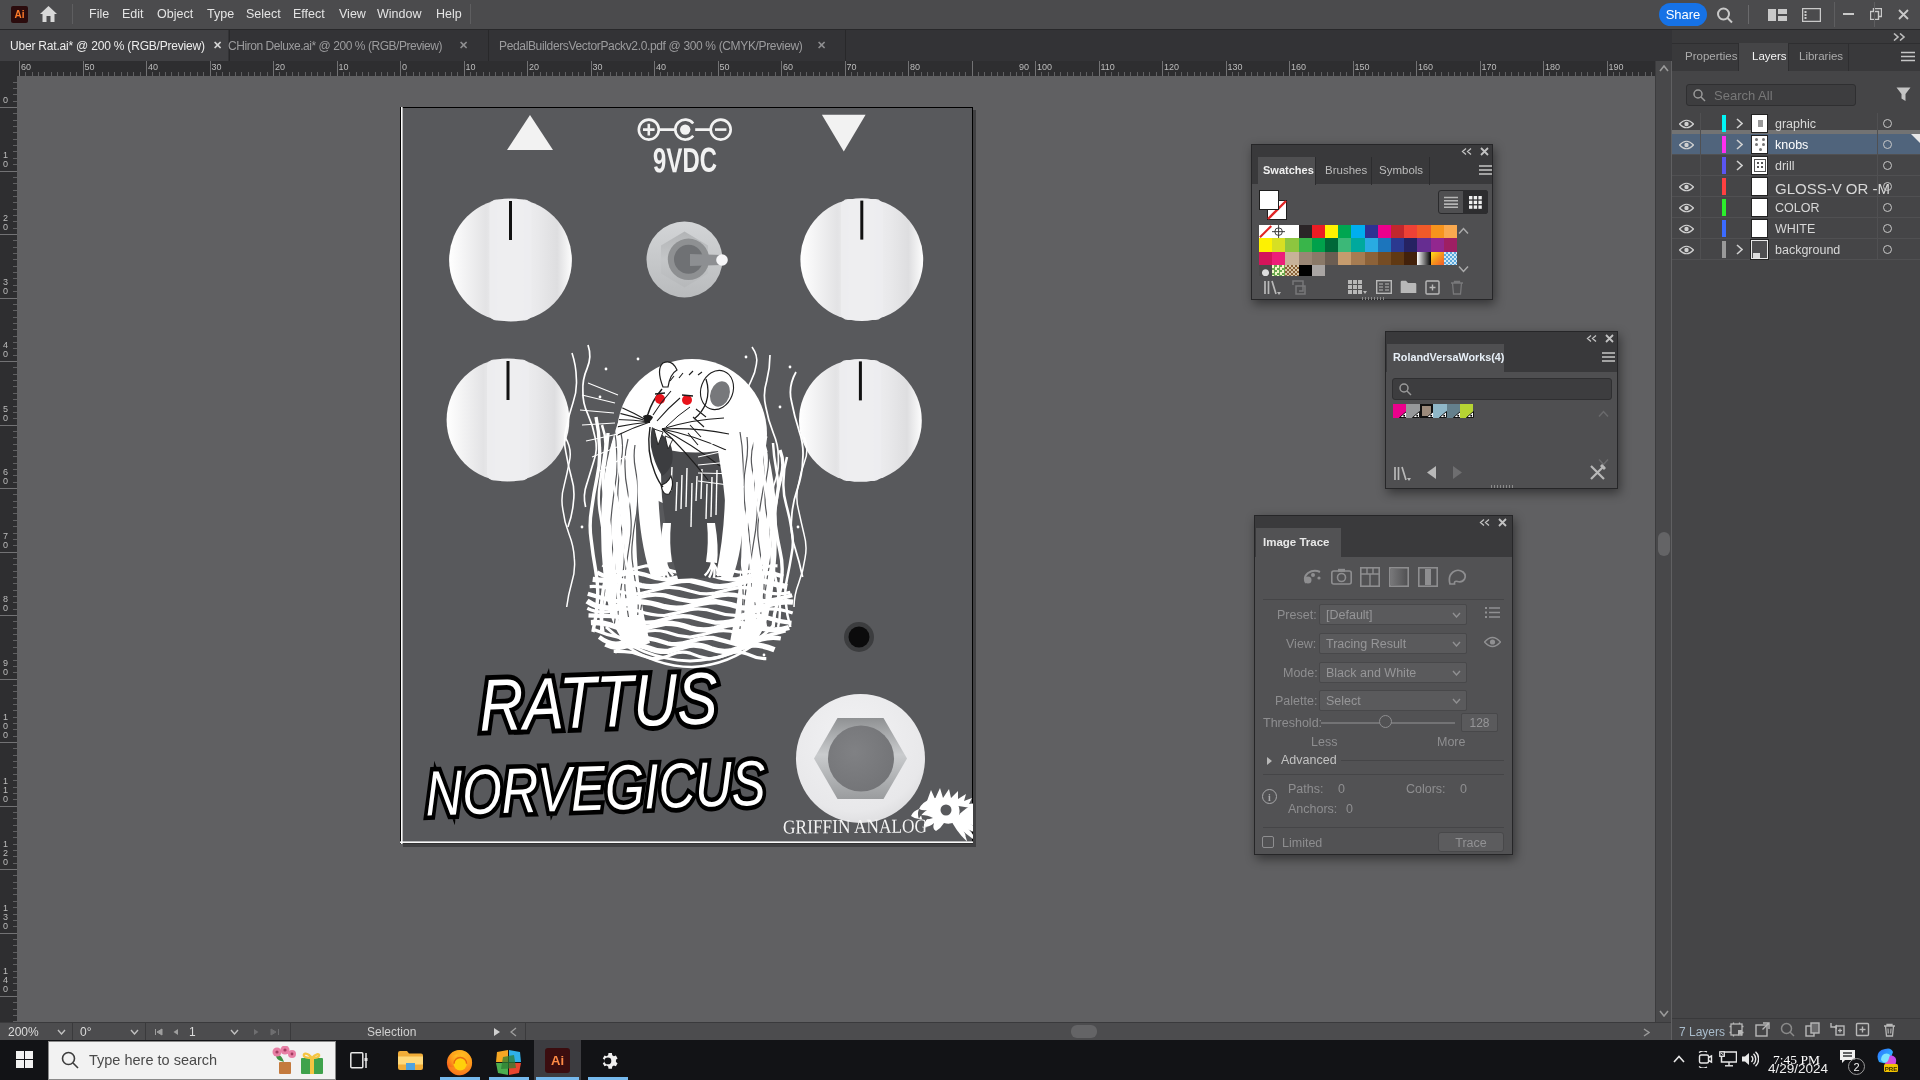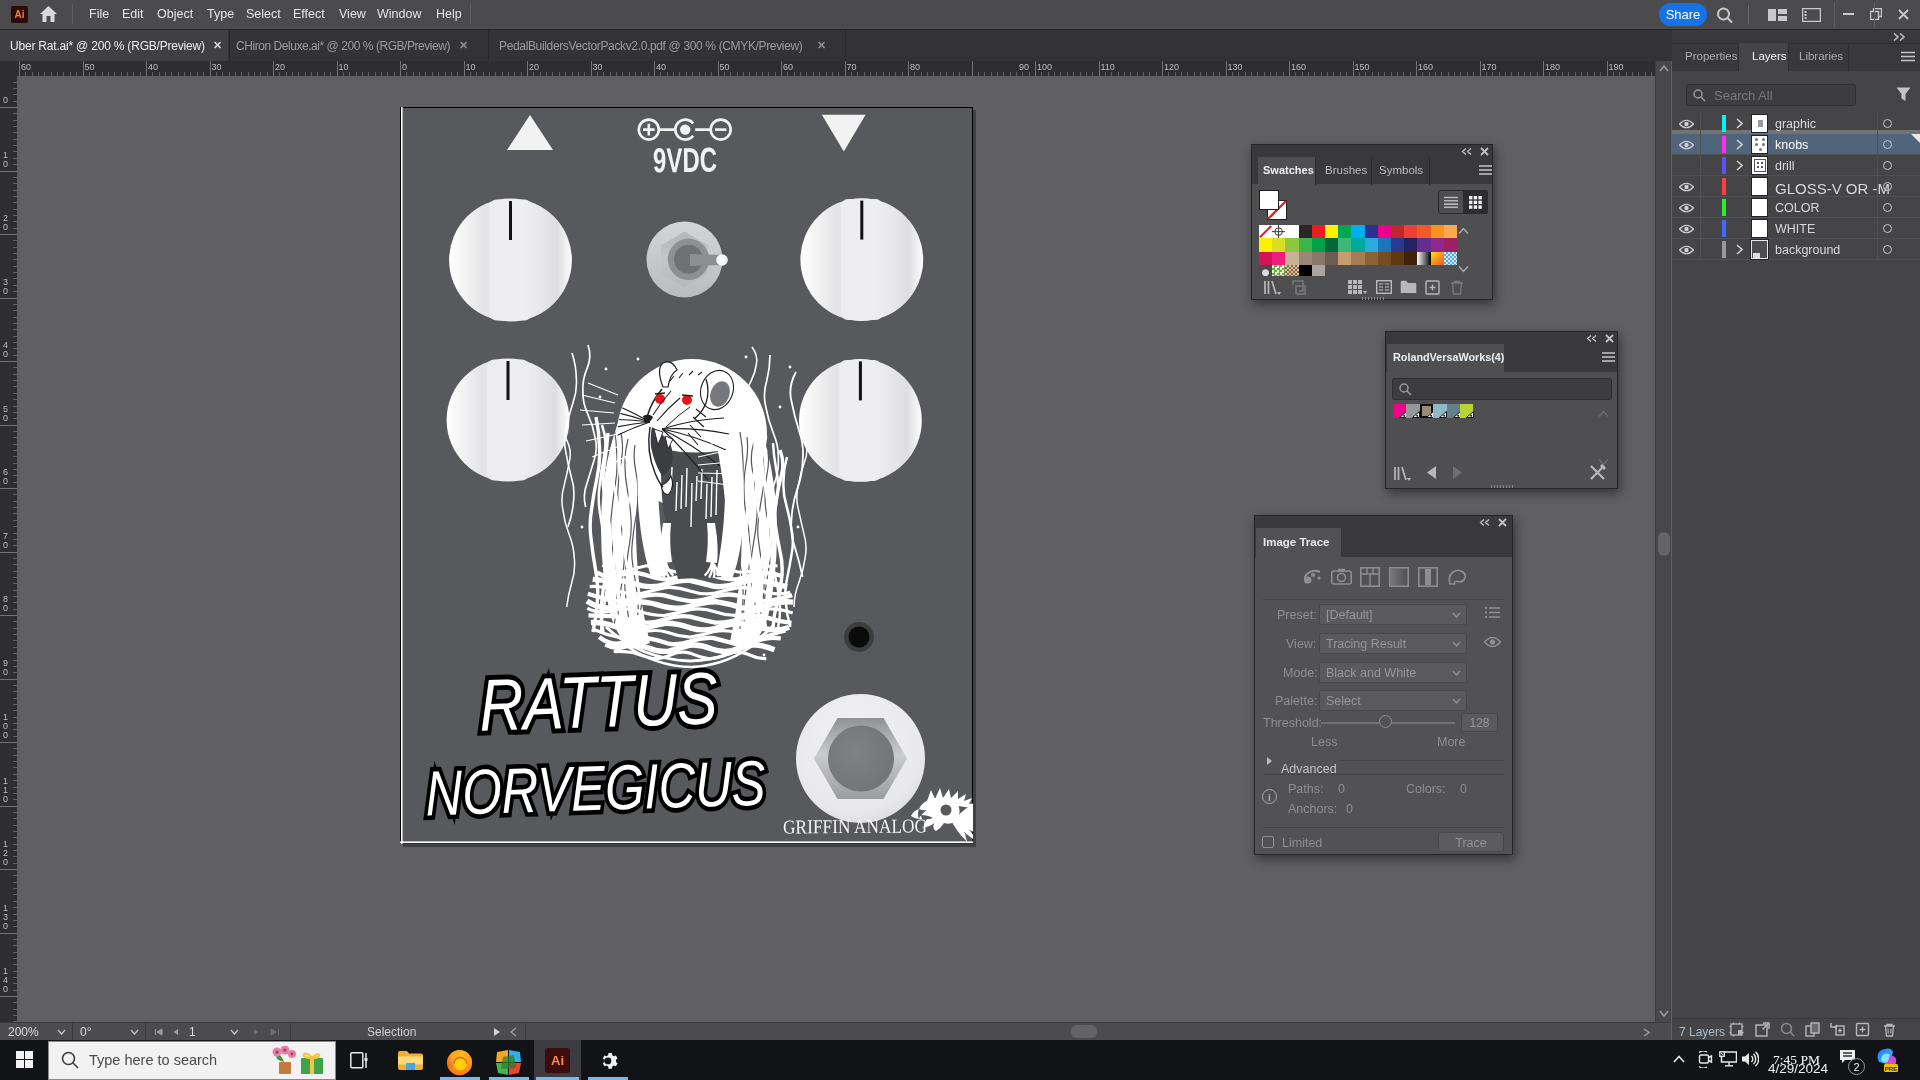--- a/index.html
+++ b/index.html
@@ -56,21 +56,21 @@
         <path d="M1 1 L10 10 M10 1 L1 10" stroke="#c9c9c9" stroke-width="1.8"></path>
       </svg>
     <div class="abs" style="left:1874px;top:2px;width:1px;height:25px;background:#5e5e60;"></div>
   </div>
 
   <div class="abs" id="tabbar" style="left:0;top:29px;width:1920px;height:32px;background:#333336;border-top:1px solid #28282a;">
     <div class="abs" style="left:0;top:0;width:228px;height:32px;background:#404043;"></div>
     <div class="abs txt" style="left:10px;top:9px;color:#ececec;font-size:12px;letter-spacing:-0.2px;">Uber Rat.ai* @ 200 % (RGB/Preview)</div>
     <div class="abs txt" style="left:213px;top:9px;color:#d5d5d5;font-size:11px;font-weight:bold;">✕</div>
     <div class="abs" style="left:229px;top:0;width:1px;height:32px;background:#28282a;"></div>
-    <div class="abs txt" style="left:236px;top:9px;color:#9c9c9e;font-size:12px;letter-spacing:-0.45px;">CHiron Deluxe.ai* @ 200 % (RGB/Preview)</div>
+    <div class="abs txt" style="left:228px;top:9px;color:#9c9c9e;font-size:12px;letter-spacing:-0.45px;">CHiron Deluxe.ai* @ 200 % (RGB/Preview)</div>
     <div class="abs txt" style="left:459px;top:9px;color:#8e8e90;font-size:11px;font-weight:bold;">✕</div>
     <div class="abs" style="left:488px;top:0;width:1px;height:32px;background:#28282a;"></div>
     <div class="abs txt" style="left:499px;top:9px;color:#9c9c9e;font-size:12px;letter-spacing:-0.35px;">PedalBuildersVectorPackv2.0.pdf @ 300 % (CMYK/Preview)</div>
     <div class="abs txt" style="left:817px;top:9px;color:#8e8e90;font-size:11px;font-weight:bold;">✕</div>
     <div class="abs" style="left:845px;top:0;width:1px;height:32px;background:#28282a;"></div>
   </div>
 
   <div class="abs" id="ruler-top" style="left:0;top:61px;width:1655px;height:15px;background:#2e2e30;">
       <div class="abs" style="left:400.0px;top:0px;width:1px;height:15px;background:#727274;"></div>
       <div class="abs" style="left:393.6px;top:11px;width:1px;height:4px;background:#606062;"></div>
@@ -1426,21 +1426,21 @@
       <div class="abs txt" style="left:8px;top:200px;color:#8e8e90;font-size:12.5px;">Threshold:</div>
       <div class="abs" style="left:66px;top:206px;width:134px;height:1.5px;background:#737375;"></div>
       <div class="abs" style="left:124px;top:199px;width:13px;height:13px;border:1.8px solid #8e8e90;border-radius:50%;background:#525254;"></div>
       <div class="abs" style="left:206px;top:197px;width:37px;height:19px;background:#5a5a5c;border:1px solid #48484a;border-radius:2px;color:#969698;font-size:12px;text-align:center;line-height:19px;">128</div>
       <div class="abs txt" style="left:56px;top:219px;color:#8e8e90;font-size:12.5px;">Less</div>
       <div class="abs txt" style="left:182px;top:219px;color:#8e8e90;font-size:12.5px;">More</div>
 
       <svg class="abs" style="left:11px;top:240px;" width="7" height="10" viewBox="0 0 7 10">
           <path d="M1 1 L6 5 L1 9 Z" fill="#b8b8b8"></path>
         </svg>
-      <div class="abs txt" style="left:26px;top:246px;color:#c2c2c2;font-size:12.5px;">Advanced</div>
+      <div class="abs txt" style="left:26px;top:237px;color:#c2c2c2;font-size:12.5px;">Advanced</div>
       <div class="abs" style="left:86px;top:244px;width:163px;height:1px;background:#454547;"></div>
       <div class="abs" style="left:8px;top:258px;width:241px;height:1px;background:#454547;"></div>
 
       <div class="abs" style="left:7px;top:273px;width:15px;height:15px;border:1.4px solid #a8a8aa;border-radius:50%;color:#a8a8aa;font-size:10px;font-weight:bold;text-align:center;line-height:15px;font-family:'Liberation Serif',serif;">i</div>
       <div class="abs txt" style="left:33px;top:266px;color:#8e8e90;font-size:12.5px;">Paths:</div>
       <div class="abs txt" style="left:83px;top:266px;color:#8e8e90;font-size:12.5px;">0</div>
       <div class="abs txt" style="left:151px;top:266px;color:#8e8e90;font-size:12.5px;">Colors:</div>
       <div class="abs txt" style="left:205px;top:266px;color:#8e8e90;font-size:12.5px;">0</div>
       <div class="abs txt" style="left:33px;top:286px;color:#8e8e90;font-size:12.5px;">Anchors:</div>
       <div class="abs txt" style="left:91px;top:286px;color:#8e8e90;font-size:12.5px;">0</div>

